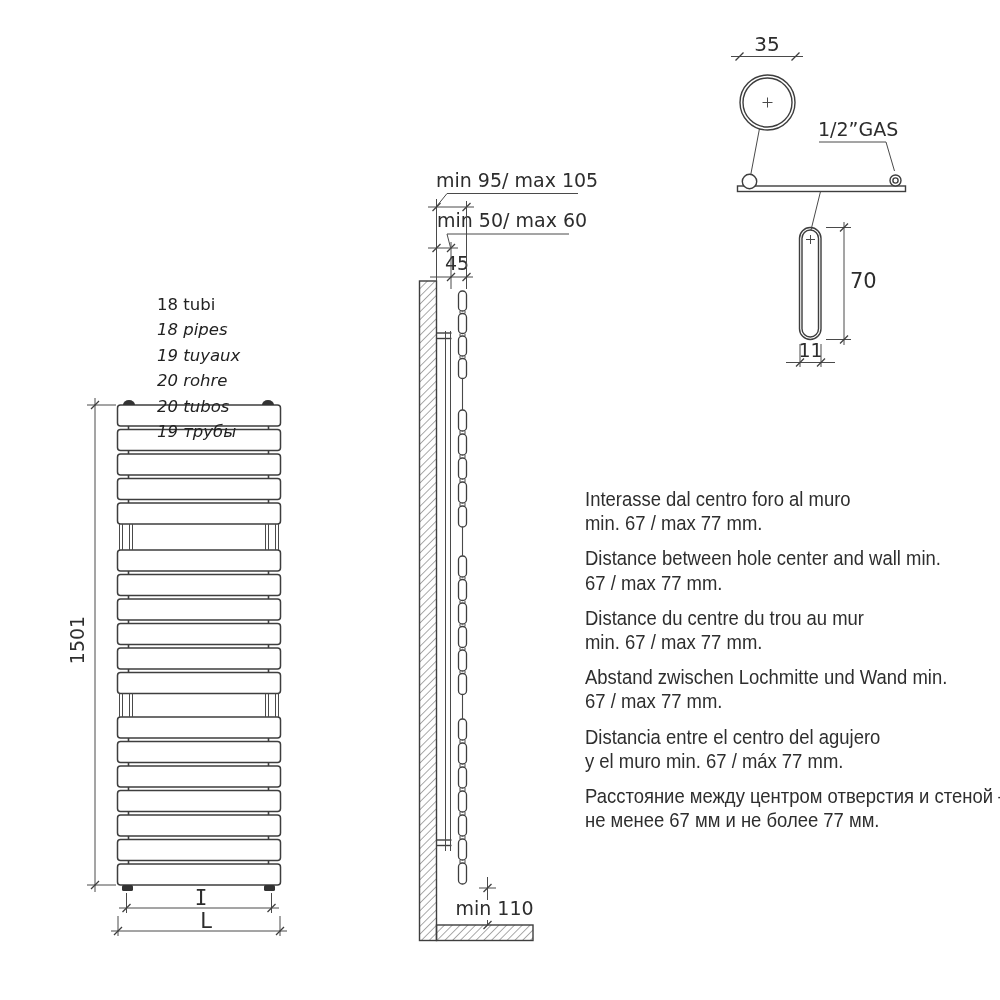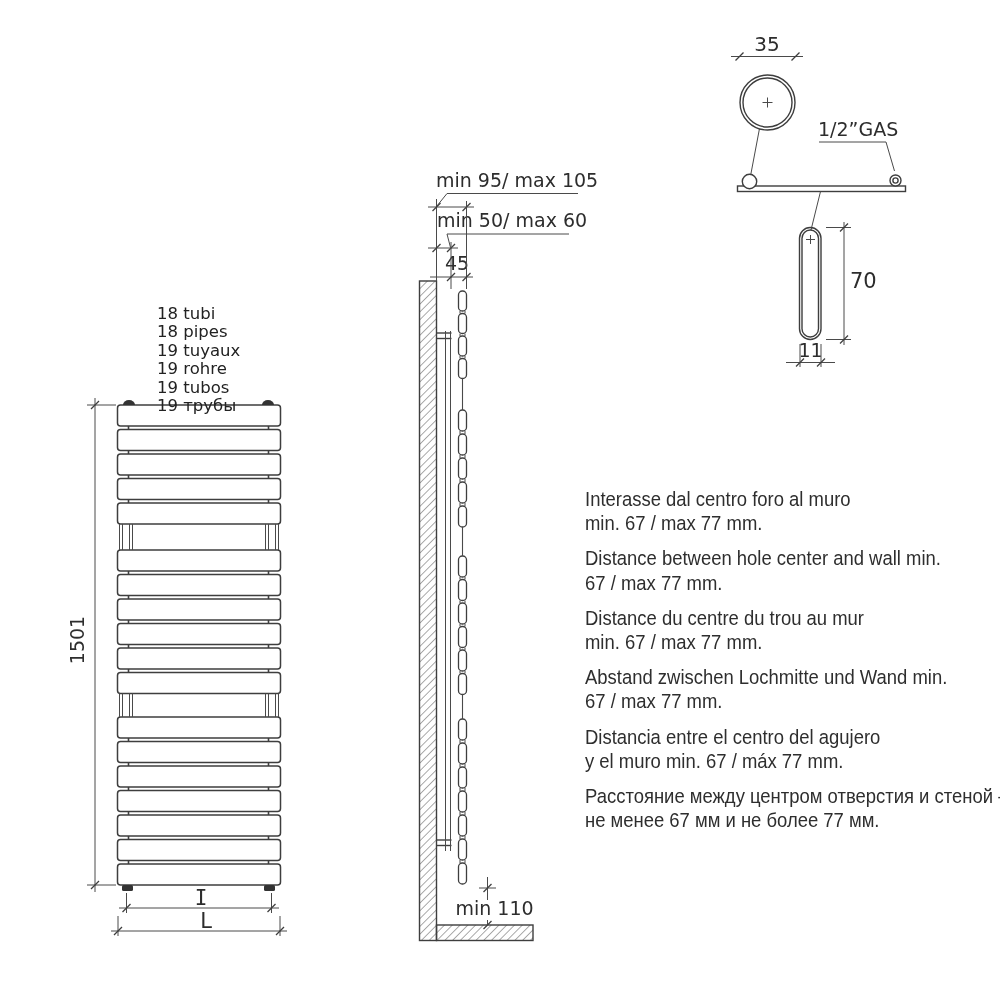--- a/index.html
+++ b/index.html
@@ -8,23 +8,23 @@
   svg{position:absolute;left:0;top:0;}
   svg .ln{stroke:#3e3e3e;stroke-width:1.4;fill:none;}
   svg .thin{stroke:#4a4a4a;stroke-width:1;fill:none;}
   svg .tick{stroke:#3e3e3e;stroke-width:1.3;fill:none;}
   svg .fill{fill:#333;stroke:none;}
   svg .wht{fill:#fff;}
   svg text{fill:#2d2d2d;font-family:"DejaVu Sans",sans-serif;font-size:19px;stroke:none;}
   svg text.big{font-size:20px;}
   svg text.mono{font-family:"DejaVu Sans Mono",monospace;font-size:21px;}
   svg text.lbl{font-size:21px;}
-  .tube-list{position:absolute;left:157px;top:305px;font-size:16.5px;line-height:18.4px;
+  .tube-list{position:absolute;left:157px;top:296px;font-size:16.5px;line-height:18.4px;
              color:#222;white-space:nowrap;}
-  .tube-list .it{}
+  .tube-list .it{font-style:italic;margin-top:7px;}
   .notes{position:absolute;left:585px;top:487px;width:430px;font-family:"Liberation Sans",sans-serif;
          font-size:20.5px;line-height:24.2px;color:#2e2e2e;}
   .notes p{margin:0 0 11px 0;transform:scaleX(0.9);transform-origin:left top;white-space:nowrap;}
   .notes span{display:block;}
 </style>
 </head>
 <body>
 
 <div class="page">
 
@@ -286,22 +286,22 @@
     <line class="thin" x1="786" y1="362.5" x2="835" y2="362.5"></line>
     <line class="tick" x1="796" y1="366.5" x2="804" y2="358.5"></line>
     <line class="tick" x1="817" y1="366.5" x2="825" y2="358.5"></line>
   </g>
 </svg>
 
 <div class="tube-list">
   <div>18 tubi</div>
   <div class="it">18 pipes</div>
   <div class="it">19 tuyaux</div>
-  <div class="it">19 rohre</div>
-  <div class="it">19 tubos</div>
+  <div class="it">20 rohre</div>
+  <div class="it">20 tubos</div>
   <div class="it">19 трубы</div>
 </div>
 
 <div class="notes">
   <p>
     <span>Interasse dal centro foro al muro</span>
     <span>min. 67 / max 77 mm.</span>
   </p>
   <p>
     <span>Distance between hole center and wall min.</span>

